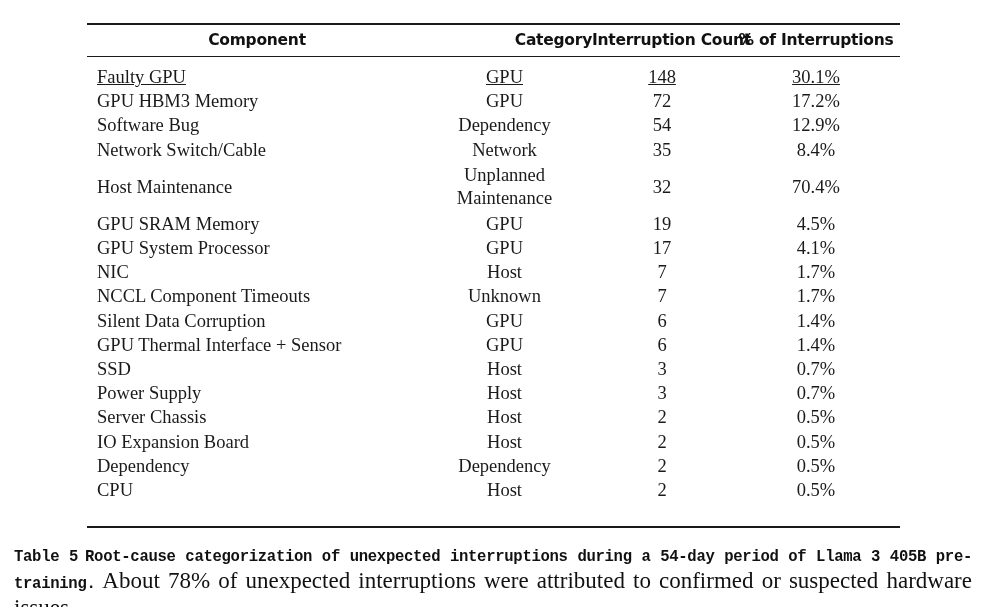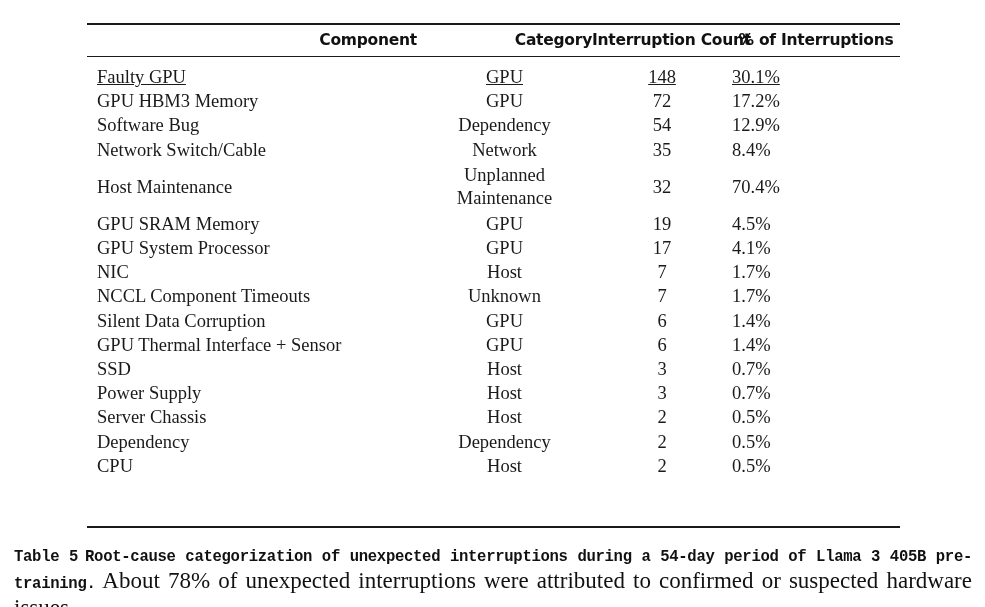--- a/index.html
+++ b/index.html
@@ -48,41 +48,41 @@
     letter-spacing: -0.25px;
     color: #111111;
     padding: 6px 0 7px 0;
     white-space: nowrap;
   }
   thead tr {
     border-top: 2.2px solid #1a1a1a;
     border-bottom: 1.4px solid #1a1a1a;
   }
 
-  th.h-component { text-align: right;   padding-left: 10px; }
+  th.h-component { text-align: center;   padding-left: 10px; }
   th.h-category  { text-align: right; }
   th.h-count     { text-align: center; }
   th.h-pct       { text-align: center; }
 
   tbody tr:first-child td { padding-top: 8px; text-decoration: underline; }
   tbody tr:last-child  td { padding-bottom: 4px; }
 
   tbody td {
     font-family: "Liberation Serif", "DejaVu Serif", serif;
     font-size: 18.5px;
     line-height: 24.2px;
     color: #1a1a1a;
     padding: 0;
     vertical-align: middle;
   }
 
   td.t-component { text-align: left;   padding-left: 10px; }
   td.t-category  { text-align: center; }
   td.t-count     { text-align: center; }
-  td.t-pct       { text-align: left; }
+  td.t-pct       { text-align: center; }
 
   tr.tall td { line-height: 24.2px; }
   tr.tall td.t-category { line-height: 23px; padding: 2px 0; }
 
   .bottom-rule {
     position: absolute;
     left: 87px;
     top: 526px;
     width: 813px;
     height: 0;
@@ -211,20 +211,26 @@
             <td class="t-count">3</td>
             <td class="t-pct">0.7%</td>
           </tr>
           <tr>
             <td class="t-component">Server Chassis</td>
             <td class="t-category">Host</td>
             <td class="t-count">2</td>
             <td class="t-pct">0.5%</td>
           </tr>
           <tr>
+            <td class="t-component">IO Expansion Board</td>
+            <td class="t-category">Host</td>
+            <td class="t-count">2</td>
+            <td class="t-pct">0.5%</td>
+          </tr>
+          <tr>
             <td class="t-component">Dependency</td>
             <td class="t-category">Dependency</td>
             <td class="t-count">2</td>
             <td class="t-pct">0.5%</td>
           </tr>
           <tr>
             <td class="t-component">CPU</td>
             <td class="t-category">Host</td>
             <td class="t-count">2</td>
             <td class="t-pct">0.5%</td>

